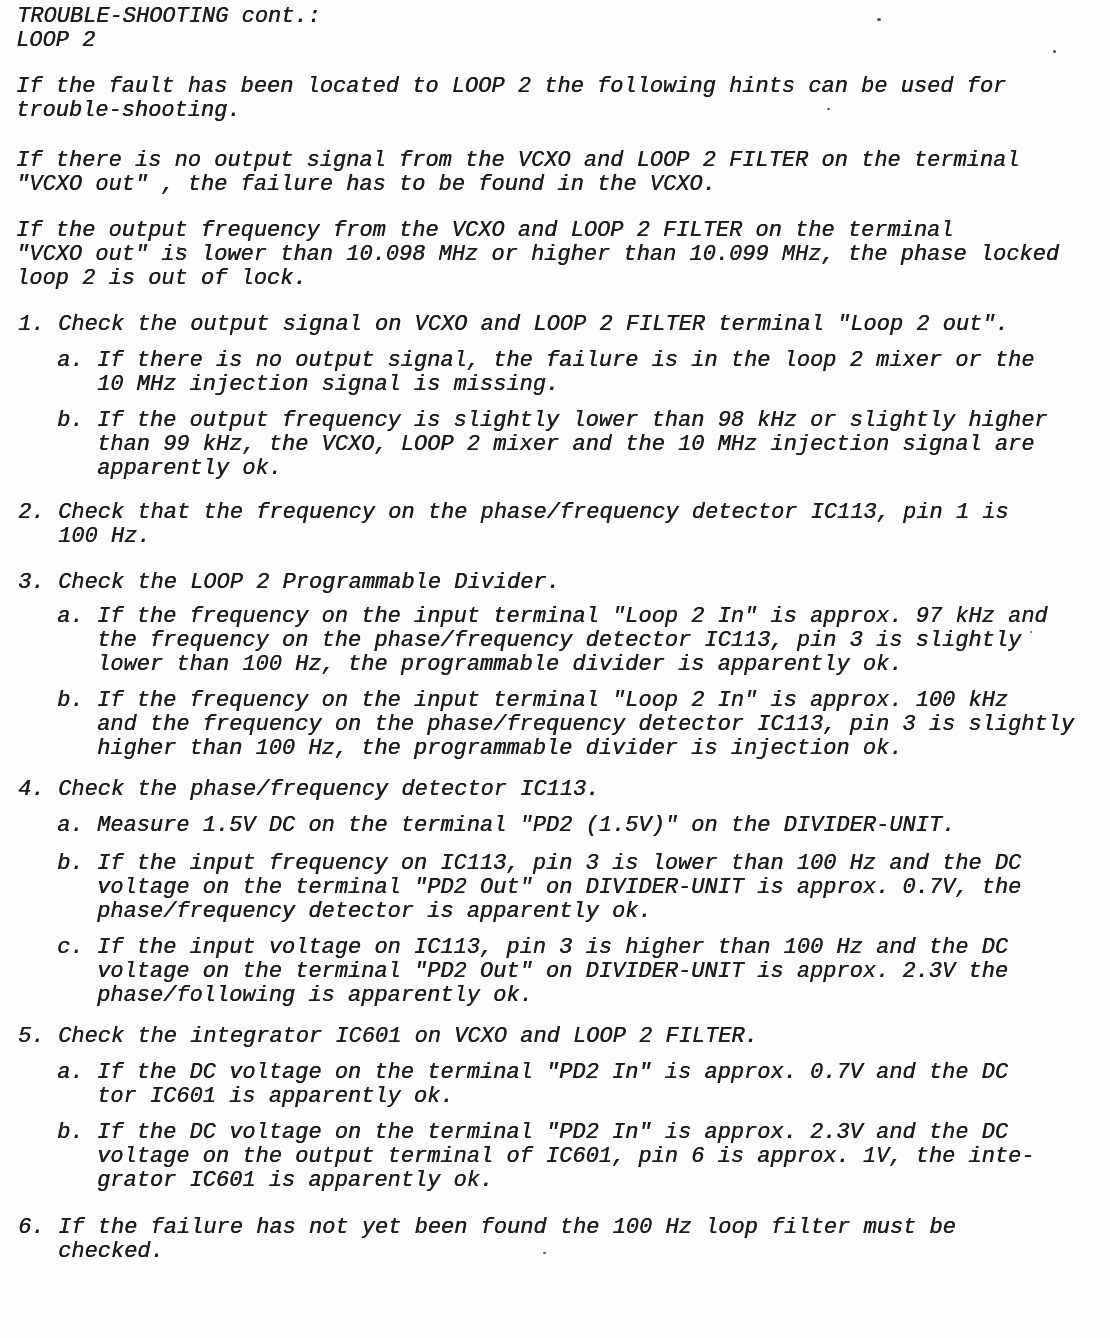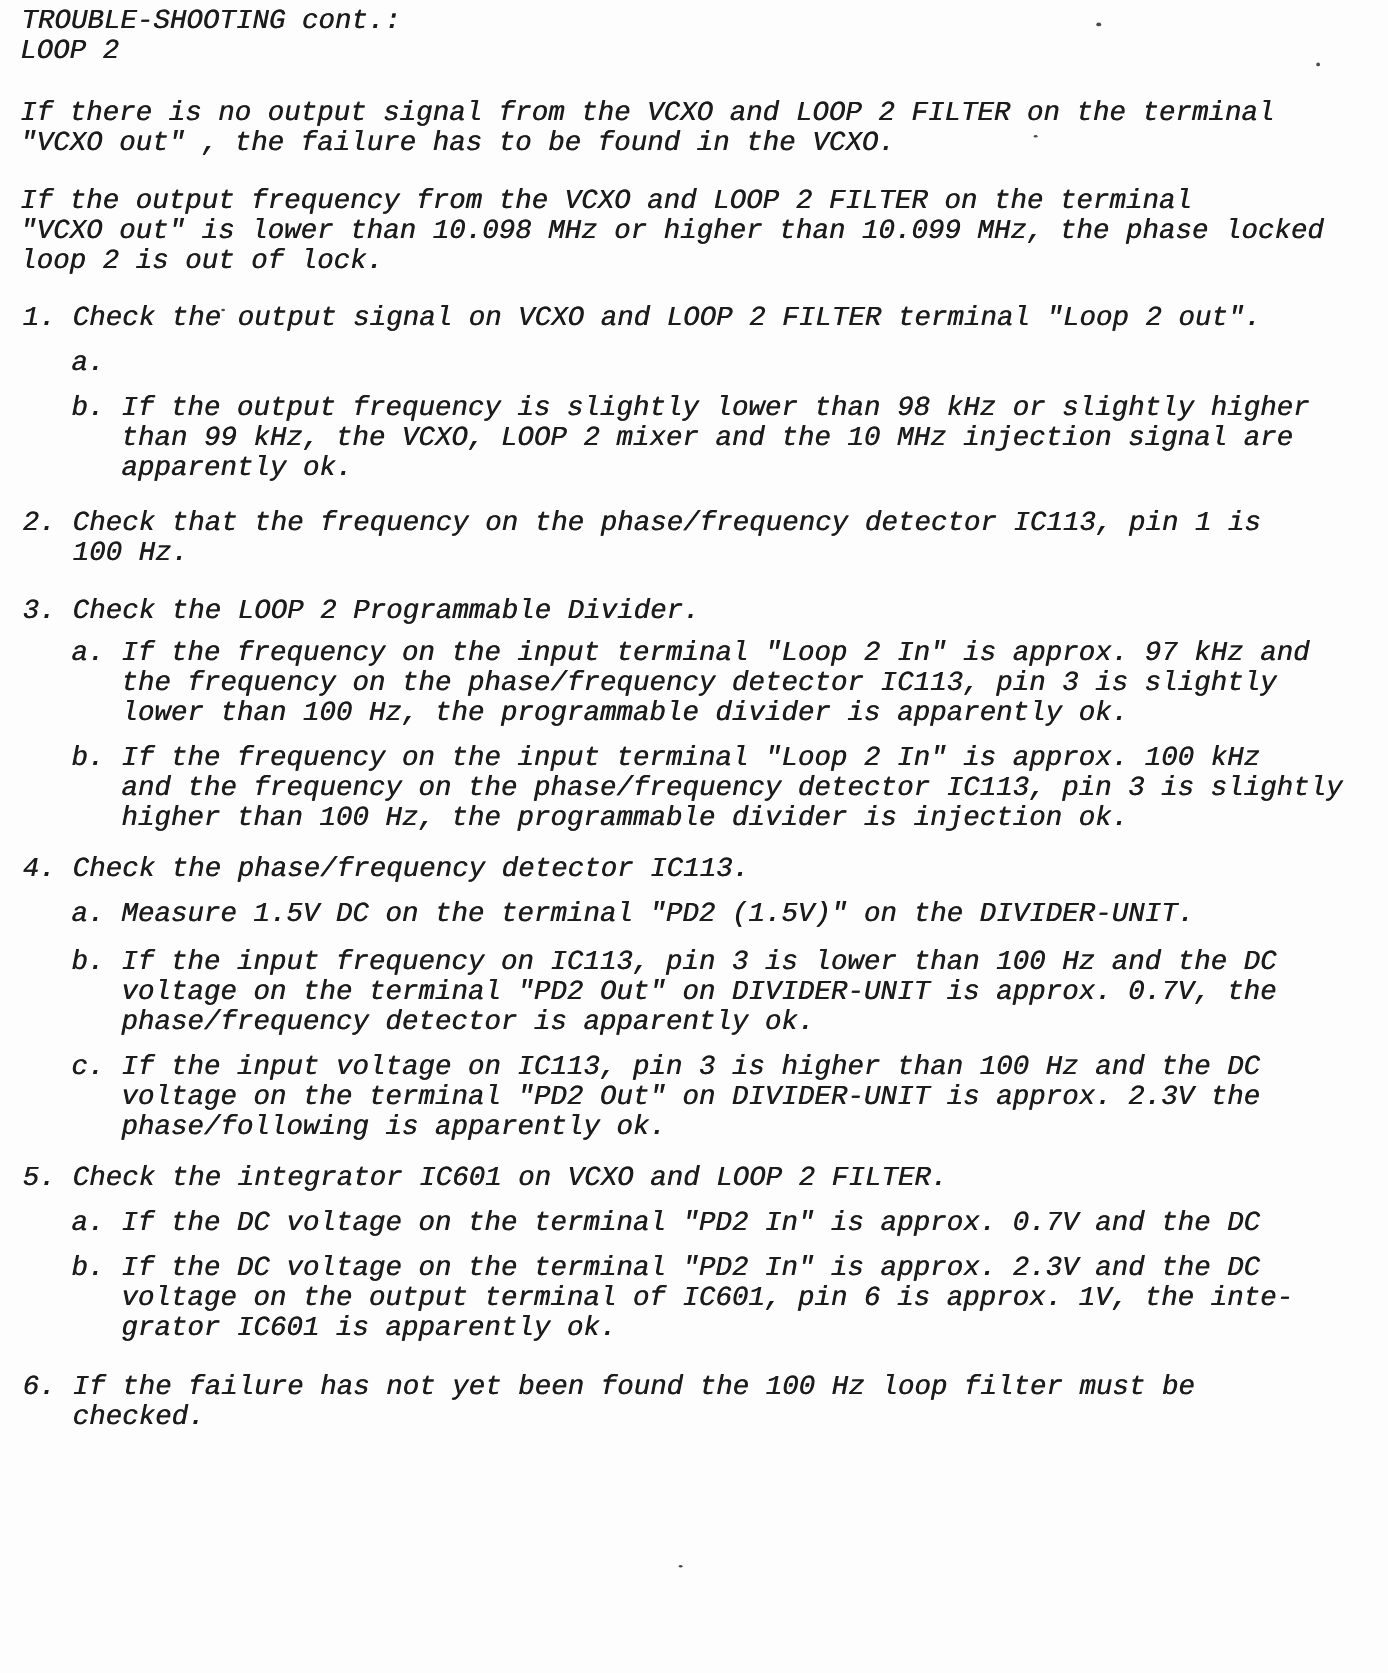--- a/index.html
+++ b/index.html
@@ -40,40 +40,48 @@
 <div class="page">
 
   <div class="block" style="margin-left:1px;">
     <div class="line">TROUBLE-SHOOTING cont.:</div>
   </div>
 
   <div class="block" style="">
     <div class="line">LOOP 2</div>
   </div>
 
+  <div class="block" style="margin-top:22px;">
+    <div class="line">If the fault has been located to LOOP 2 the following hints can be used for</div>
+    <div class="line">trouble-shooting.</div>
+  </div>
 
   <div class="block" style="margin-top:26px;">
     <div class="line">If there is no output signal from the VCXO and LOOP 2 FILTER on the terminal</div>
     <div class="line">"VCXO out" , the failure has to be found in the VCXO.</div>
   </div>
 
   <div class="block" style="margin-top:22px;">
     <div class="line">If the output frequency from the VCXO and LOOP 2 FILTER on the terminal</div>
     <div class="line">"VCXO out" is lower than 10.098 MHz or higher than 10.099 MHz, the phase locked</div>
     <div class="line">loop 2 is out of lock.</div>
   </div>
 
   <div class="block step" style="margin-top:22px;">
     <span class="marker">1.</span>
     <div>
       <div class="line">Check the output signal on VCXO and LOOP 2 FILTER terminal "Loop 2 out".</div>
     </div>
   </div>
   <div class="block substep" style="margin-top:12px;">
     <span class="marker">a.</span>
+    <div>
+      <div class="line">If there is no output signal, the failure is in the loop 2 mixer or the</div>
+      <div class="line">10 MHz injection signal is missing.</div>
+    </div>
   </div>
   <div class="block substep" style="margin-top:12px;">
     <span class="marker">b.</span>
     <div>
       <div class="line">If the output frequency is slightly lower than 98 kHz or slightly higher</div>
       <div class="line">than 99 kHz, the VCXO, LOOP 2 mixer and the 10 MHz injection signal are</div>
       <div class="line">apparently ok.</div>
     </div>
   </div>
 
@@ -140,20 +148,21 @@
   <div class="block step" style="margin-top:17px;">
     <span class="marker">5.</span>
     <div>
       <div class="line">Check the integrator IC601 on VCXO and LOOP 2 FILTER.</div>
     </div>
   </div>
   <div class="block substep" style="margin-top:12px;">
     <span class="marker">a.</span>
     <div>
       <div class="line">If the DC voltage on the terminal "PD2 In" is approx. 0.7V and the DC</div>
+      <div class="line">tor IC601 is apparently ok.</div>
     </div>
   </div>
   <div class="block substep" style="margin-top:12px;">
     <span class="marker">b.</span>
     <div>
       <div class="line">If the DC voltage on the terminal "PD2 In" is approx. 2.3V and the DC</div>
       <div class="line">voltage on the output terminal of IC601, pin 6 is approx. 1V, the inte-</div>
       <div class="line">grator IC601 is apparently ok.</div>
     </div>
   </div>

